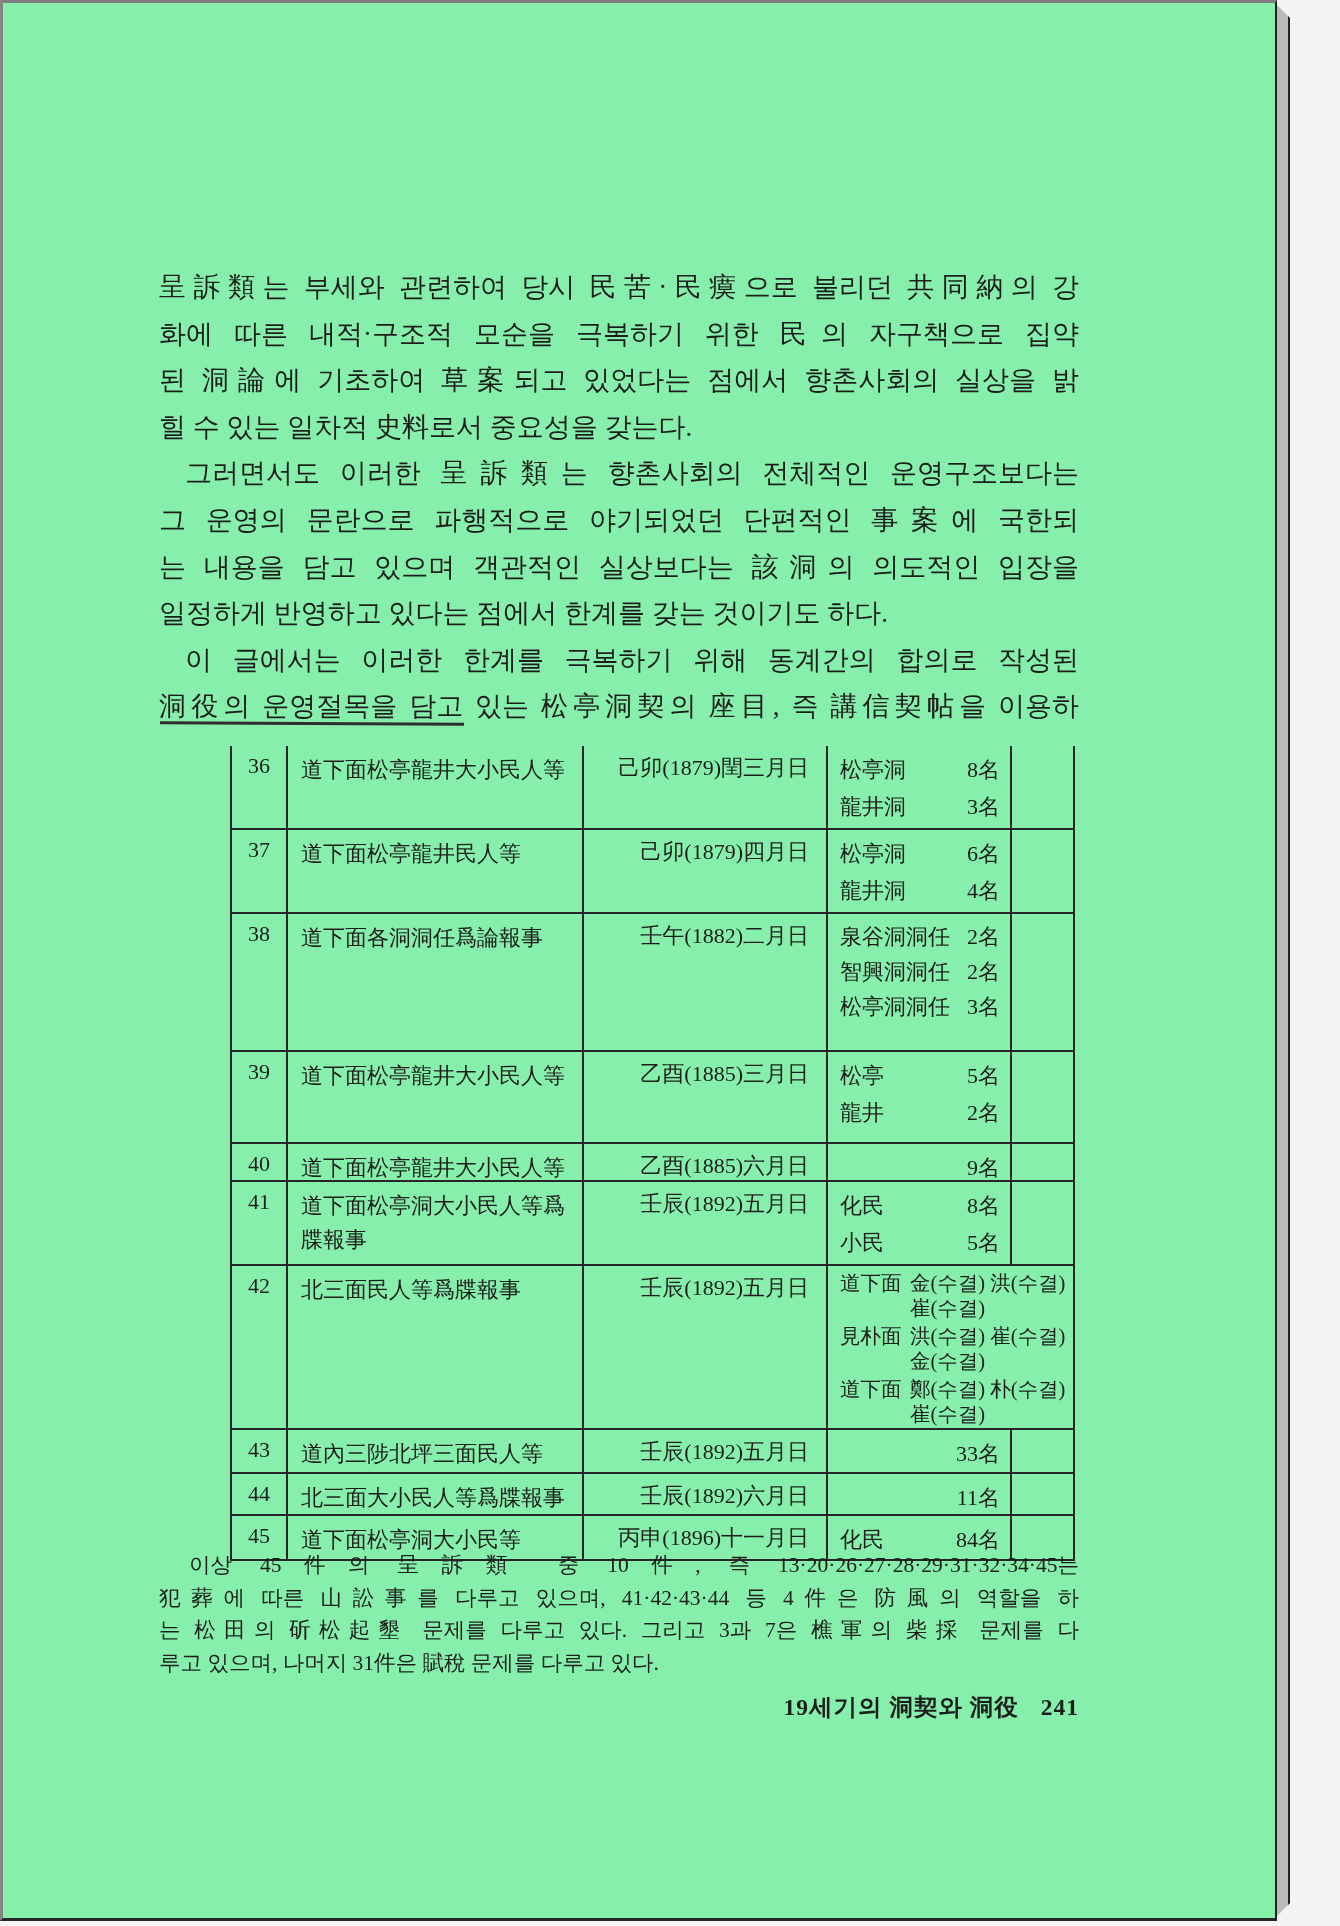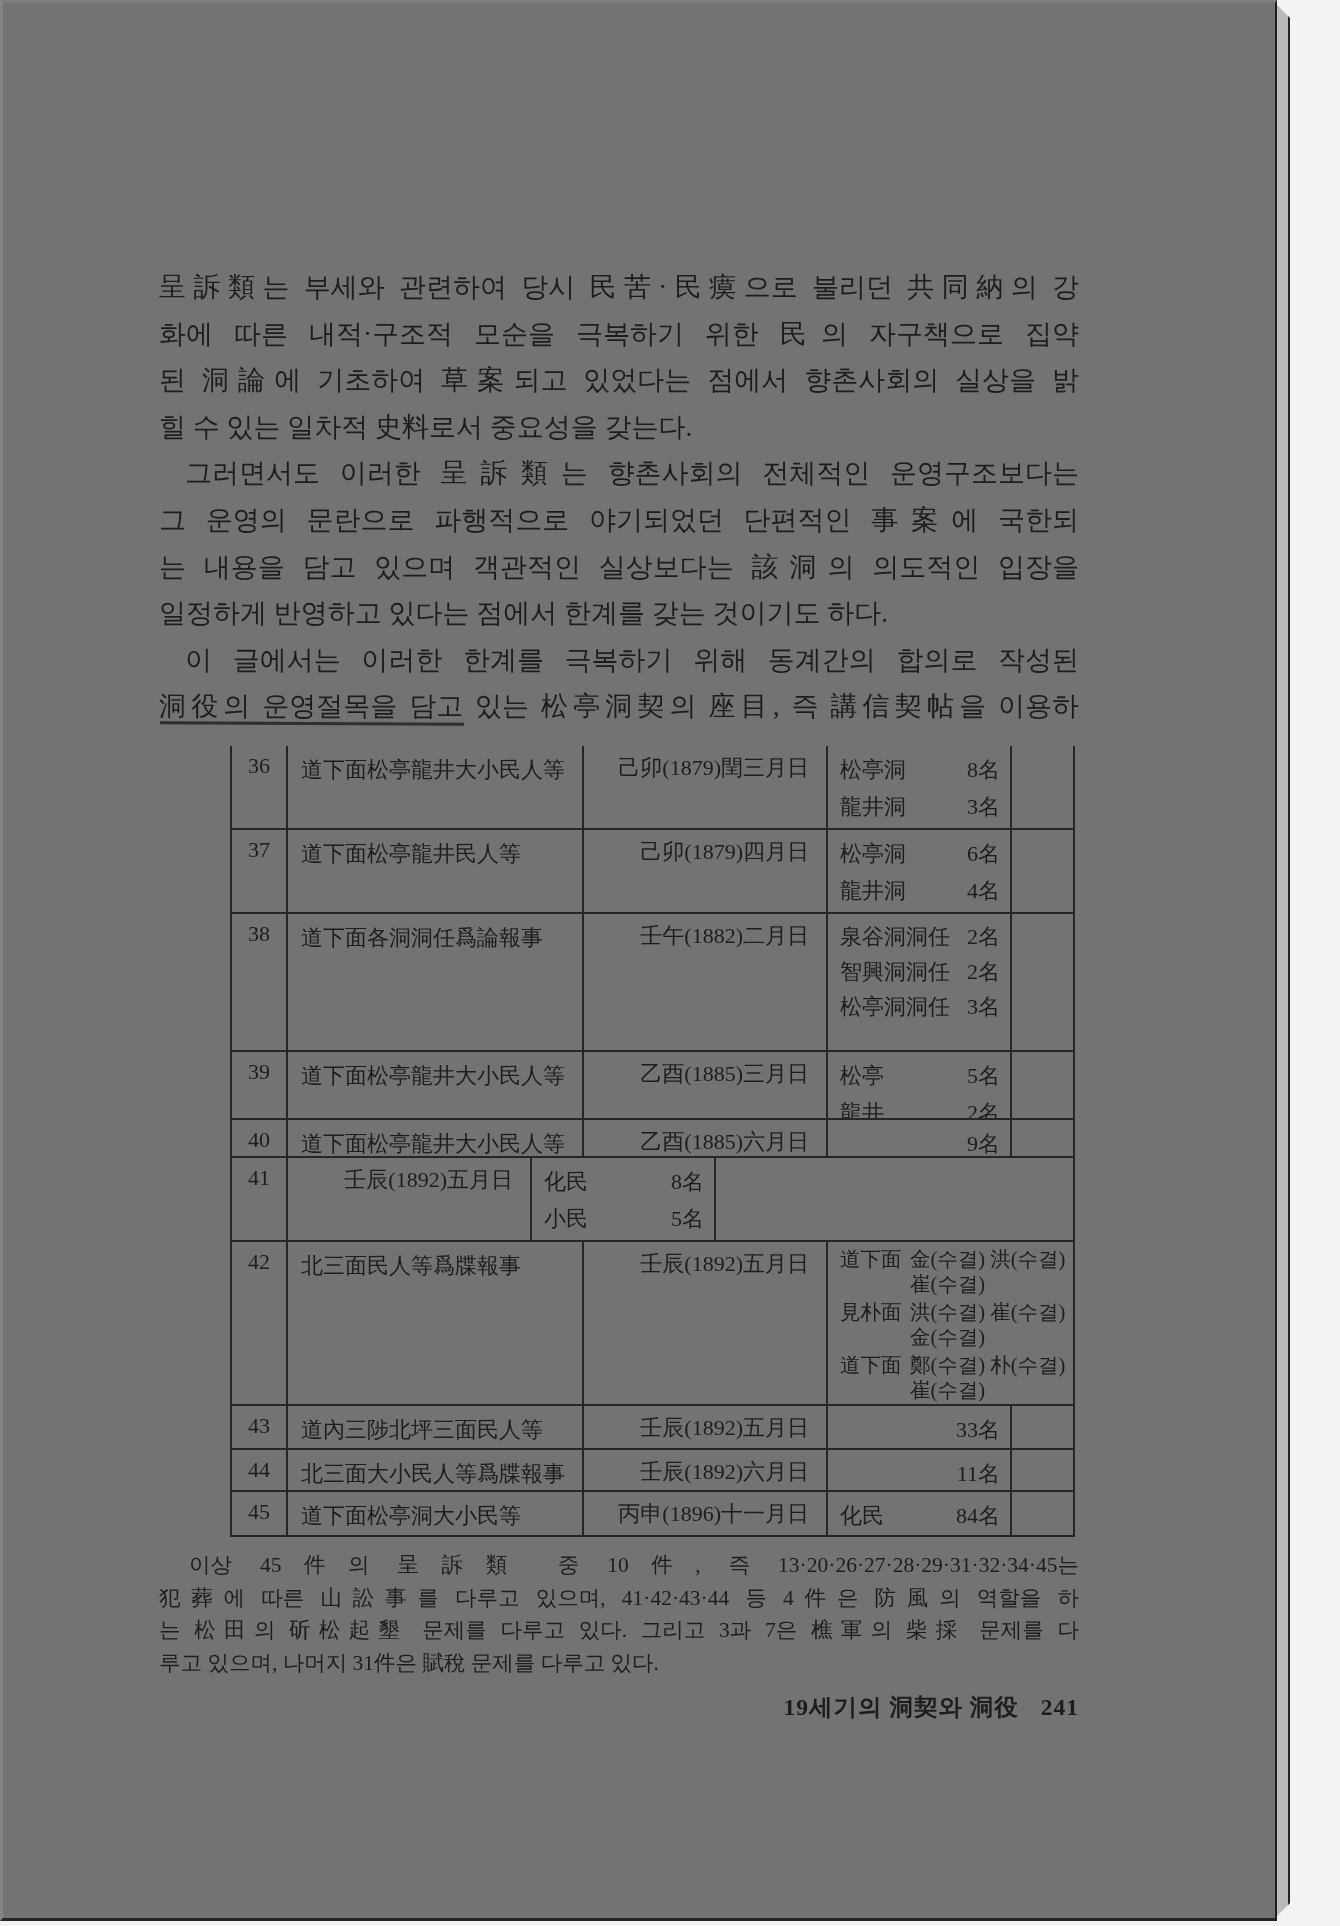--- a/index.html
+++ b/index.html
@@ -5,21 +5,21 @@
   html,body{margin:0;padding:0;}
   body{
     width:1340px;height:1926px;position:relative;overflow:hidden;
     background:#f2f3f2;
     font-family:"Liberation Serif","DejaVu Serif",serif;
     color:#1d1d1d;
   }
   
   .page{
     position:absolute;left:0;top:0;width:1277px;height:1921px;box-sizing:border-box;
-    background:#737373;
+    background:#86efac;
     border-top:3px solid #7d7d7d;
     border-left:3px solid #848484;
     border-right:2px solid #1f1f1f;
     border-bottom:3px solid #262626;
   }
   .edge-right{
     position:absolute;left:1277px;top:5px;width:13px;height:1911px;
     background:#b9bbb9;
     clip-path:polygon(0 0,100% 13px,100% calc(100% - 13px),0 100%);
     box-shadow:inset -2px 0 0 #222;
@@ -30,21 +30,21 @@
   .bline.ind{padding-left:26px;}
   .bline.noj{text-align:left;text-align-last:left;}
   
   .partial-rule{position:absolute;left:157px;top:719px;width:304px;height:3px;background:#2e2e2e;transform:rotate(0.3deg);}
   
   .ptable{
     position:absolute;left:227px;top:743px;width:845px;font-size:22px;
     border-left:2px solid #262626;border-right:2px solid #262626;box-sizing:border-box;
   }
   .trow{display:flex;border-bottom:2.5px solid #262626;box-sizing:border-box;overflow:hidden;}
-  .r0{height:84px}.r1{height:84px}.r2{height:138px}.r3{height:68px}.r4{height:38px}
+  .r0{height:84px}.r1{height:84px}.r2{height:138px}.r3{height:92px}.r4{height:38px}
   .r5{height:84px}.r6{height:164px}.r7{height:44px}.r8{height:42px}.r9{height:45px}
   .c-no{width:56px;flex-shrink:0;border-right:2px solid #262626;text-align:center;padding-top:7px;box-sizing:border-box;}
   .c-title{width:296px;flex-shrink:0;border-right:2px solid #262626;padding:7px 6px 0 13px;box-sizing:border-box;line-height:34px;}
   .c-date{width:244px;flex-shrink:0;border-right:2px solid #262626;padding:7px 17px 0 13px;box-sizing:border-box;display:flex;justify-content:flex-end;align-items:flex-start;line-height:30px;}
   .c-names{width:184px;flex-shrink:0;border-right:2px solid #262626;padding:5px 10px 0 12px;box-sizing:border-box;}
   .c-names.wide{width:247px;border-right:none;padding-right:4px;}
   .c-extra{flex:1;}
   .nline{display:flex;justify-content:space-between;line-height:37px;}
   .r2 .nline{line-height:35px;}
   .nline.count-only{justify-content:flex-end;}
@@ -176,20 +176,21 @@
       <div class="c-names">
         <div class="nline count-only">
           <span>9名</span>
         </div>
       </div>
       <div class="c-extra"></div>
     </div>
 
     <div class="trow r5">
       <div class="c-no">41</div>
+      <div class="c-title">道下面松亭洞大小民人等爲牒報事</div>
       <div class="c-date">
         <span>壬辰(1892)五月</span>
         <span>日</span>
       </div>
       <div class="c-names">
         <div class="nline">
           <span>化民</span>
           <span>8名</span>
         </div>
         <div class="nline">

